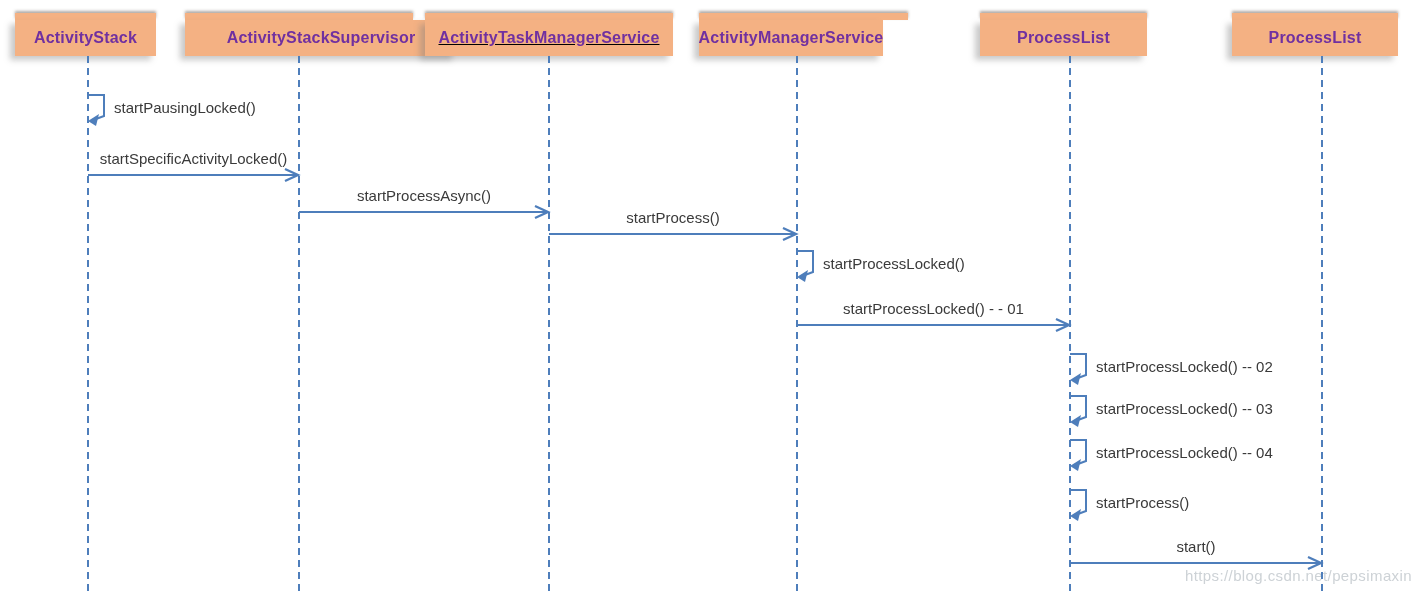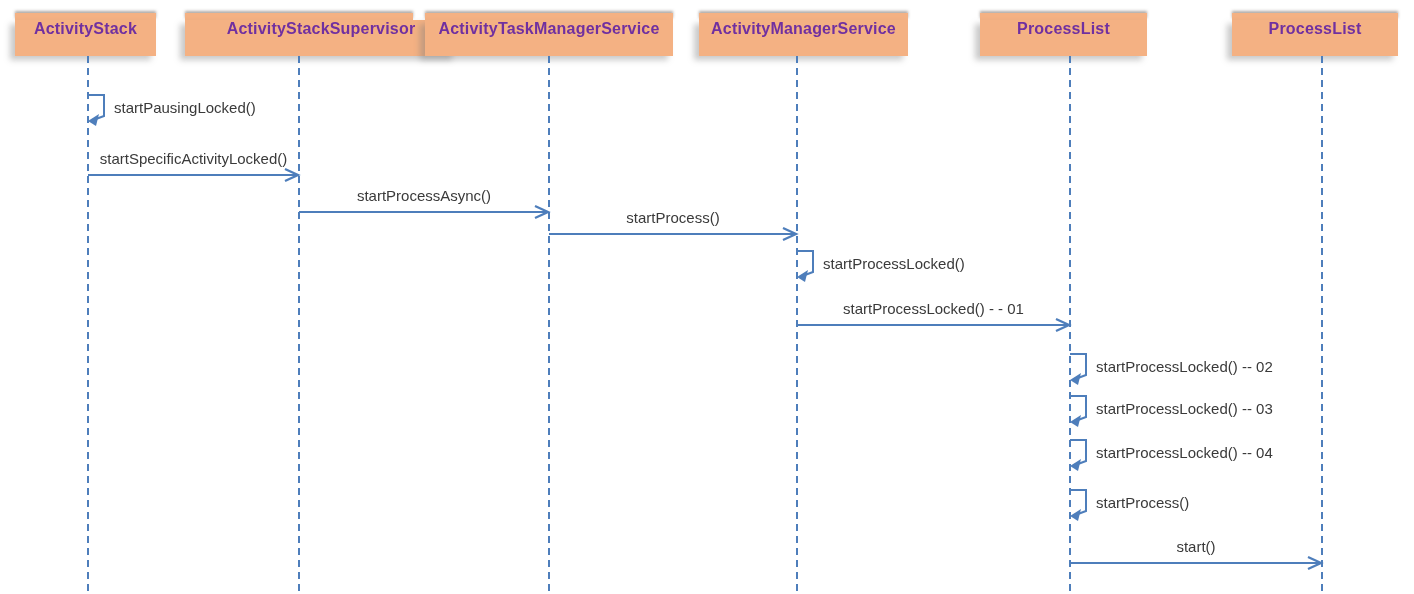--- a/index.html
+++ b/index.html
@@ -1,21 +1,21 @@
 <!DOCTYPE html>
 <html><head>
 <meta charset="utf-8">
 <style>
   html,body{margin:0;padding:0;background:#ffffff;}
   body{width:1414px;height:594px;font-family:"Liberation Sans",sans-serif;}
   #stage{position:relative;width:1414px;height:594px;background:#ffffff;overflow:hidden;}
   .p-strip{position:absolute;top:13px;height:7px;background:#F4B183;
            box-shadow:0 -2px 3px rgba(110,100,92,.55);}
   .p-box{position:absolute;top:20px;height:36px;background:#F4B183;
-         display:flex;justify-content:center;
+         display:flex;align-items:center;justify-content:center;
          box-shadow:-5px 4px 6px rgba(120,120,120,.40);}
   .p-box span{font-size:16px;font-weight:bold;color:#7030A0;letter-spacing:.2px;}
   #diagram-svg{position:absolute;left:0;top:0;z-index:2;}
   #diagram-svg text{font-family:"Liberation Sans",sans-serif;font-size:15px;fill:#3A3A3A;}
   #watermark{position:absolute;top:567px;right:2px;z-index:1;
              font-size:15px;letter-spacing:.4px;color:#CDD2D6;}
 </style>
 </head>
 <body>
 
@@ -23,25 +23,25 @@
   <div id="participants">
       <div class="p-strip" style="left: 15px; width: 141px;"></div>
       <div class="p-box" style="left: 15px; width: 141px; background: rgb(244, 177, 131);">
         <span style="color: rgb(112, 48, 160);">ActivityStack</span>
       </div>
       <div class="p-strip" style="left: 185px; width: 228px;"></div>
       <div class="p-box" style="left: 185px; width: 272px; background: rgb(244, 177, 131);">
         <span style="color: rgb(112, 48, 160);">ActivityStackSupervisor</span>
       </div>
       <div class="p-strip" style="left: 425px; width: 248px;"></div>
-      <div class="p-box" style="left: 425px; width: 248px; background: rgb(244, 177, 131);">
+      <div class="p-box" style="left: 425px; width: 248px; background: rgb(244, 177, 131); text-decoration: underline;">
         <span style="color: rgb(112, 48, 160);">ActivityTaskManagerService</span>
       </div>
       <div class="p-strip" style="left: 699px; width: 209px;"></div>
-      <div class="p-box" style="left: 699px; width: 209px; background: rgb(244, 177, 131);">
+      <div class="p-box" style="left: 699px; width: 184px; background: rgb(244, 177, 131);">
         <span style="color: rgb(112, 48, 160);">ActivityManagerService</span>
       </div>
       <div class="p-strip" style="left: 980px; width: 167px;"></div>
       <div class="p-box" style="left: 980px; width: 167px; background: rgb(244, 177, 131);">
         <span style="color: rgb(112, 48, 160);">ProcessList</span>
       </div>
       <div class="p-strip" style="left: 1232px; width: 166px;"></div>
       <div class="p-box" style="left: 1232px; width: 166px; background: rgb(244, 177, 131);">
         <span style="color: rgb(112, 48, 160);">ProcessList</span>
       </div>
@@ -102,13 +102,14 @@
         <path d="M 1070 490 h 16 v 21 l -8 3" fill="none" stroke="#4E7EBB" stroke-width="2"></path>
         <polygon points="1070,516 1081,509 1078,521" fill="#4E7EBB"></polygon>
         <text x="1096" y="508" text-anchor="start" fill="#3A3A3A">startProcess()</text>
       </g>
       <g>
         <line x1="1070" y1="563" x2="1319" y2="563" stroke="#4E7EBB" stroke-width="2"></line>
         <polyline points="1308,557 1321,563 1308,569" fill="none" stroke="#4E7EBB" stroke-width="2.3"></polyline>
         <text x="1196" y="552" text-anchor="middle" fill="#3A3A3A">start()</text>
       </g>
     </svg>
+  <div id="watermark" style="color: rgb(205, 210, 214);">https://blog.csdn.net/pepsimaxin</div>
 </div>
 
 </body></html>

